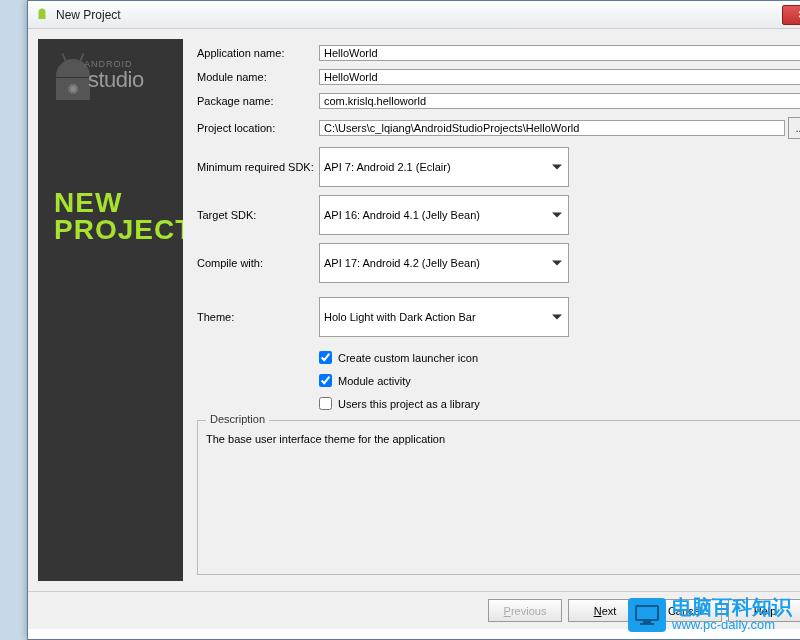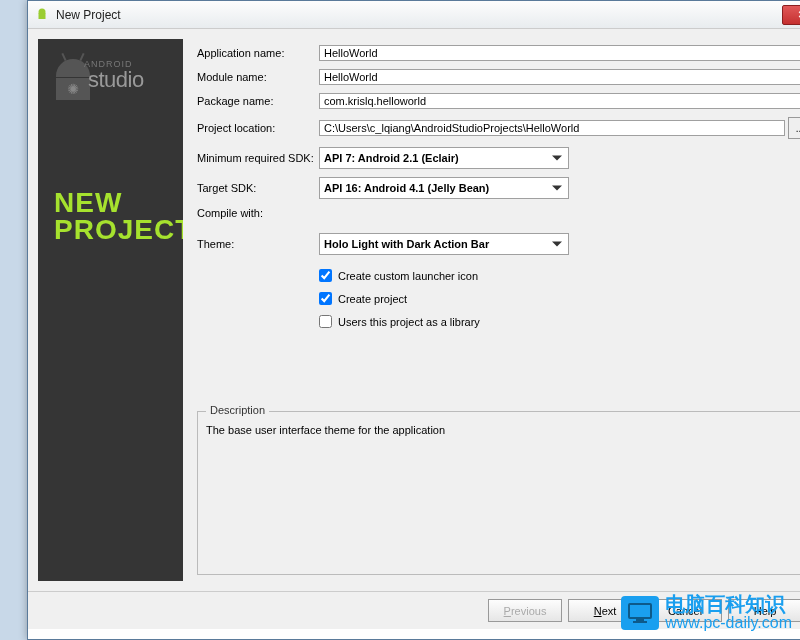--- a/index.html
+++ b/index.html
@@ -22,34 +22,34 @@
 .android-gear { width: 14px; height: 14px; color: #888; font-size: 14px; line-height: 14px; text-align: center; }
 .studio-label { color: #777; font-size: 9px; letter-spacing: 1px; position: absolute; top: 20px; left: 46px; }
 .studio-text { color: #999; font-size: 22px; font-weight: 300; position: absolute; top: 28px; left: 50px; letter-spacing: -0.5px; }
 .new-project-text { color: #a6e22e; font-weight: bold; font-size: 28px; line-height: 0.95; letter-spacing: 1px; margin-top: 90px; margin-left: 8px; }
 .form { flex: 1; padding: 6px 4px 6px 14px; display: flex; flex-direction: column; }
 .row { display: flex; align-items: center; margin-bottom: 8px; }
 .lbl { width: 122px; font-size: 11px; color: #000; }
 .txt { flex: 1; height: 16px; border: 1px solid #a0a0a0; background: #fff; padding: 2px 4px; font-size: 11px; color: #000; }
 .txt-wide { flex: 1; }
 .browse-btn { width: 24px; height: 22px; border: 1px solid #999; background: #efefef; margin-left: 3px; font-size: 10px; cursor: pointer; display: flex; align-items: center; justify-content: center; }
-.sel { width: 250px; height: 22px; border: 1px solid #a0a0a0; background: #fff; font-size: 11px; padding: 0 18px 0 4px; position: relative; display: flex; align-items: center; cursor: pointer; font-weight: bold; }
+.sel { width: 250px; height: 40px; border: 1px solid #a0a0a0; background: #fff; font-size: 11px; padding: 0 18px 0 4px; position: relative; display: flex; align-items: center; cursor: pointer; }
 .sel::after { content: ""; position: absolute; right: 6px; top: 50%; transform: translateY(-50%); border-left: 5px solid transparent; border-right: 5px solid transparent; border-top: 5px solid #333; }
 .chk-row { display: flex; align-items: center; margin-left: 122px; margin-bottom: 10px; font-size: 11px; }
 .chk { width: 13px; height: 13px; margin-right: 6px; }
 .desc-group { margin-top: auto; border: 1px solid #bbb; padding: 8px 8px 10px 8px; position: relative; height: 164px; }
 .desc-group-title { position: absolute; top: -8px; left: 8px; background: #f0f0f0; padding: 0 4px; font-size: 11px; color: #333; }
 .desc-text { font-size: 11px; color: #000; margin-top: 4px; }
 .footer { height: 38px; border-top: 1px solid #ccc; background: #f0f0f0; display: flex; align-items: center; justify-content: flex-end; padding: 0 24px; gap: 6px; }
 .btn { height: 23px; min-width: 74px; border: 1px solid #999; background: linear-gradient(#fdfdfd,#e6e6e6); font-size: 11px; padding: 0 10px; cursor: pointer; }
 .btn:disabled { color: #aaa; cursor: default; }
 .watermark { position: absolute; right: 0; bottom: 6px; display: flex; align-items: center; gap: 6px; background: rgba(255,255,255,0.0); padding: 2px 8px; }
 .wm-badge { width: 38px; height: 34px; background: #1a9fef; border-radius: 4px; display: flex; align-items: center; justify-content: center; color: #0d5a8a; }
 .wm-txt { color: #1a9fef; font-weight: bold; font-size: 20px; line-height: 1; text-align: left; }
-.wm-sub { color: #1a9fef; font-size: 16px; }
+.wm-sub { color: #1a9fef; font-size: 13px; }
 </style>
 </head>
 <body>
 
 <div class="window">
 
   <div class="titlebar">
     <span class="title-icon">
       <svg width="14" height="14" viewBox="0 0 14 14">
           <circle cx="7" cy="4" r="3.5" fill="#9acd32"></circle>
@@ -103,35 +103,38 @@
           </div>
       </div>
       <div class="row">
         <span class="lbl">Target SDK:</span>
         <div class="sel">
             <span>API 16: Android 4.1 (Jelly Bean)</span>
           </div>
       </div>
       <div class="row">
         <span class="lbl">Compile with:</span>
+        <div class="sel">
+            <span>API 17: Android 4.2 (Jelly Bean)</span>
+          </div>
       </div>
       <div class="row" style="margin-top:6px;">
         <span class="lbl">Theme:</span>
         <div class="sel">
             <span>Holo Light with Dark Action Bar</span>
           </div>
       </div>
 
       <div class="chk-row" style="margin-top:6px;">
         <input type="checkbox" class="chk" checked="" style="">
         <span>Create custom launcher icon</span>
       </div>
       <div class="chk-row">
         <input type="checkbox" class="chk" checked="" style="">
-        <span>Create project</span>
+        <span>Module activity</span>
       </div>
       <div class="chk-row">
         <input type="checkbox" class="chk" style="">
         <span>Users this project as a library</span>
       </div>
 
       <div class="desc-group">
         <span class="desc-group-title">Description</span>
         <div class="desc-text">The base user interface theme for the application</div>
       </div>

